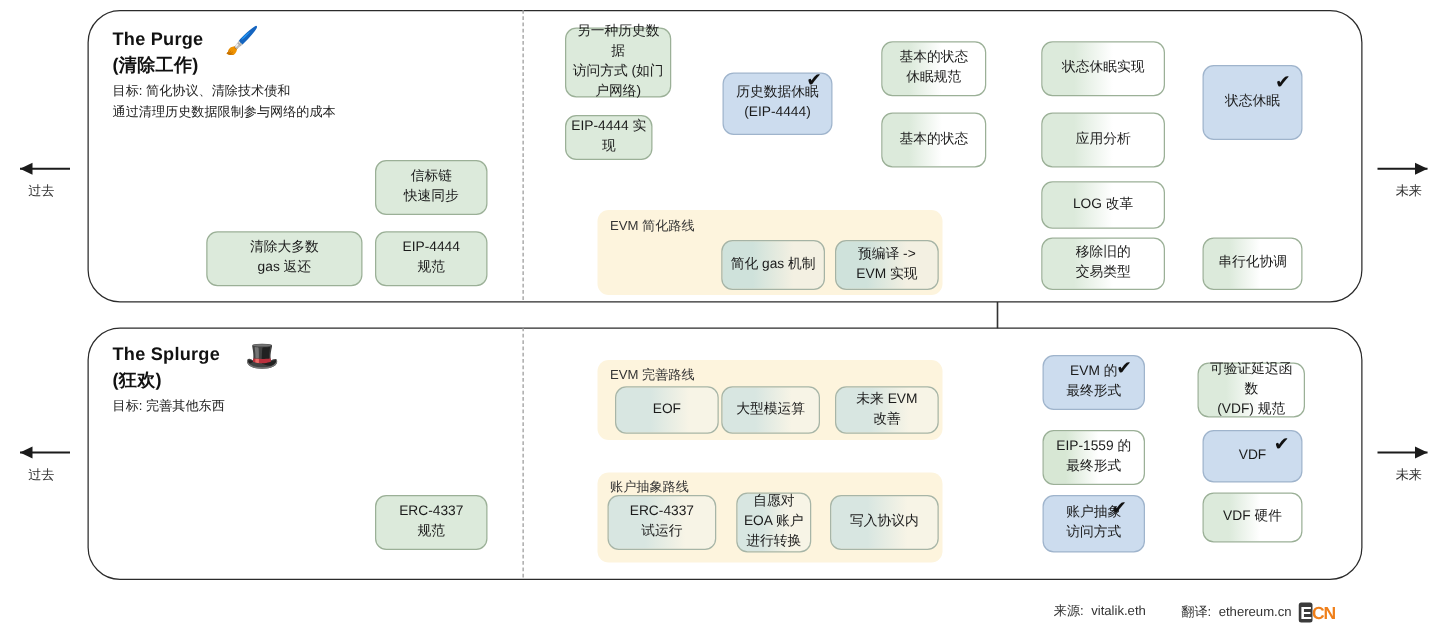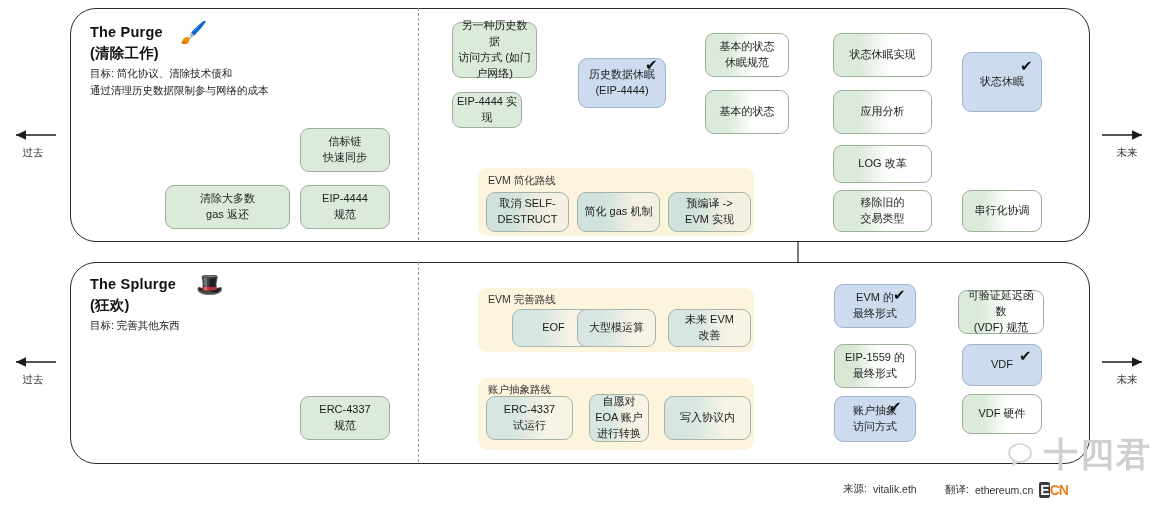--- a/index.html
+++ b/index.html
@@ -169,40 +169,38 @@
   <div class="node n-green-grad" style="left:833px;top:90px;width:99px;height:44px;">应用分析</div>
   <div class="node n-green-grad" style="left:833px;top:145px;width:99px;height:38px;">LOG 改革</div>
   <div class="node n-green-grad" style="left:833px;top:190px;width:99px;height:42px;">移除旧的
 交易类型</div>
   <div class="node n-green-grad" style="left:962px;top:190px;width:80px;height:42px;">串行化协调</div>
   <div class="node n-blue" style="left:962px;top:52px;width:80px;height:60px;">状态休眠</div>
   <div class="check" style="left:1020px;top:58px;">✔</div>
 
   <div class="panel" style="left:478px;top:168px;width:276px;height:68px;"></div>
   <div class="panel-title" style="left:488px;top:174px;">EVM 简化路线</div>
-  <div class="node n-teal-grad" style="left:486px;top:192px;width:83px;height:40px;">取消 SELF-
-DESTRUCT</div>
   <div class="node n-teal-grad" style="left:577px;top:192px;width:83px;height:40px;">简化 gas 机制</div>
   <div class="node n-teal-grad" style="left:668px;top:192px;width:83px;height:40px;">预编译 -&gt;
 EVM 实现</div>
 
   <div class="section" style="left:70px;top:262px;width:1018px;height:200px;"></div>
   <div class="sec-title" style="left:90px;top:274px;">The Splurge
 (狂欢)</div>
   <div class="sec-emoji" style="left:196px;top:274px;">🎩</div>
   <div class="sec-goal" style="left:90px;top:317px;">目标: 完善其他东西</div>
 
   <div class="vdivide" style="left:418px;top:262px;height:200px;"></div>
 
   <div class="node n-green" style="left:300px;top:396px;width:90px;height:44px;">ERC-4337
 规范</div>
 
   <div class="panel" style="left:478px;top:288px;width:276px;height:64px;"></div>
   <div class="panel-title" style="left:488px;top:293px;">EVM 完善路线</div>
-  <div class="node n-mint-grad" style="left:512px;top:309px;width:83px;height:38px;">EOF</div>
+  <div class="node n-mint-grad" style="left:492px;top:309px;width:83px;height:38px;">EOF</div>
   <div class="node n-mint-grad" style="left:577px;top:309px;width:79px;height:38px;">大型模运算</div>
   <div class="node n-mint-grad" style="left:668px;top:309px;width:83px;height:38px;">未来 EVM
 改善</div>
 
   <div class="panel" style="left:478px;top:378px;width:276px;height:72px;"></div>
   <div class="panel-title" style="left:488px;top:383px;">账户抽象路线</div>
   <div class="node n-mint-grad" style="left:486px;top:396px;width:87px;height:44px;">ERC-4337
 试运行</div>
   <div class="node n-mint-grad" style="left:589px;top:394px;width:60px;height:48px;">自愿对
 EOA 账户
@@ -232,21 +230,14 @@
   </div>
   <div class="footer" style="left:945px;top:482px;">
     <span>翻译:</span>
     <span>ethereum.cn</span>
     <span class="ecn">
       <span class="e">E</span>
         <span class="cn">CN</span>
     </span>
   </div>
 
-  <div class="watermark" style="left:1008px;top:432px;">
-    <svg class="wm-ico" viewBox="0 0 30 26">
-      <ellipse cx="12" cy="11" rx="11" ry="9" fill="none" stroke="#d2d2d2" stroke-width="1.6"></ellipse>
-      <path d="M6,18 L5,23 L10,19.5" fill="none" stroke="#d2d2d2" stroke-width="1.6"></path>
-    </svg>
-    <span>十四君</span>
-  </div>
 
 </div>
 
 </body></html>

